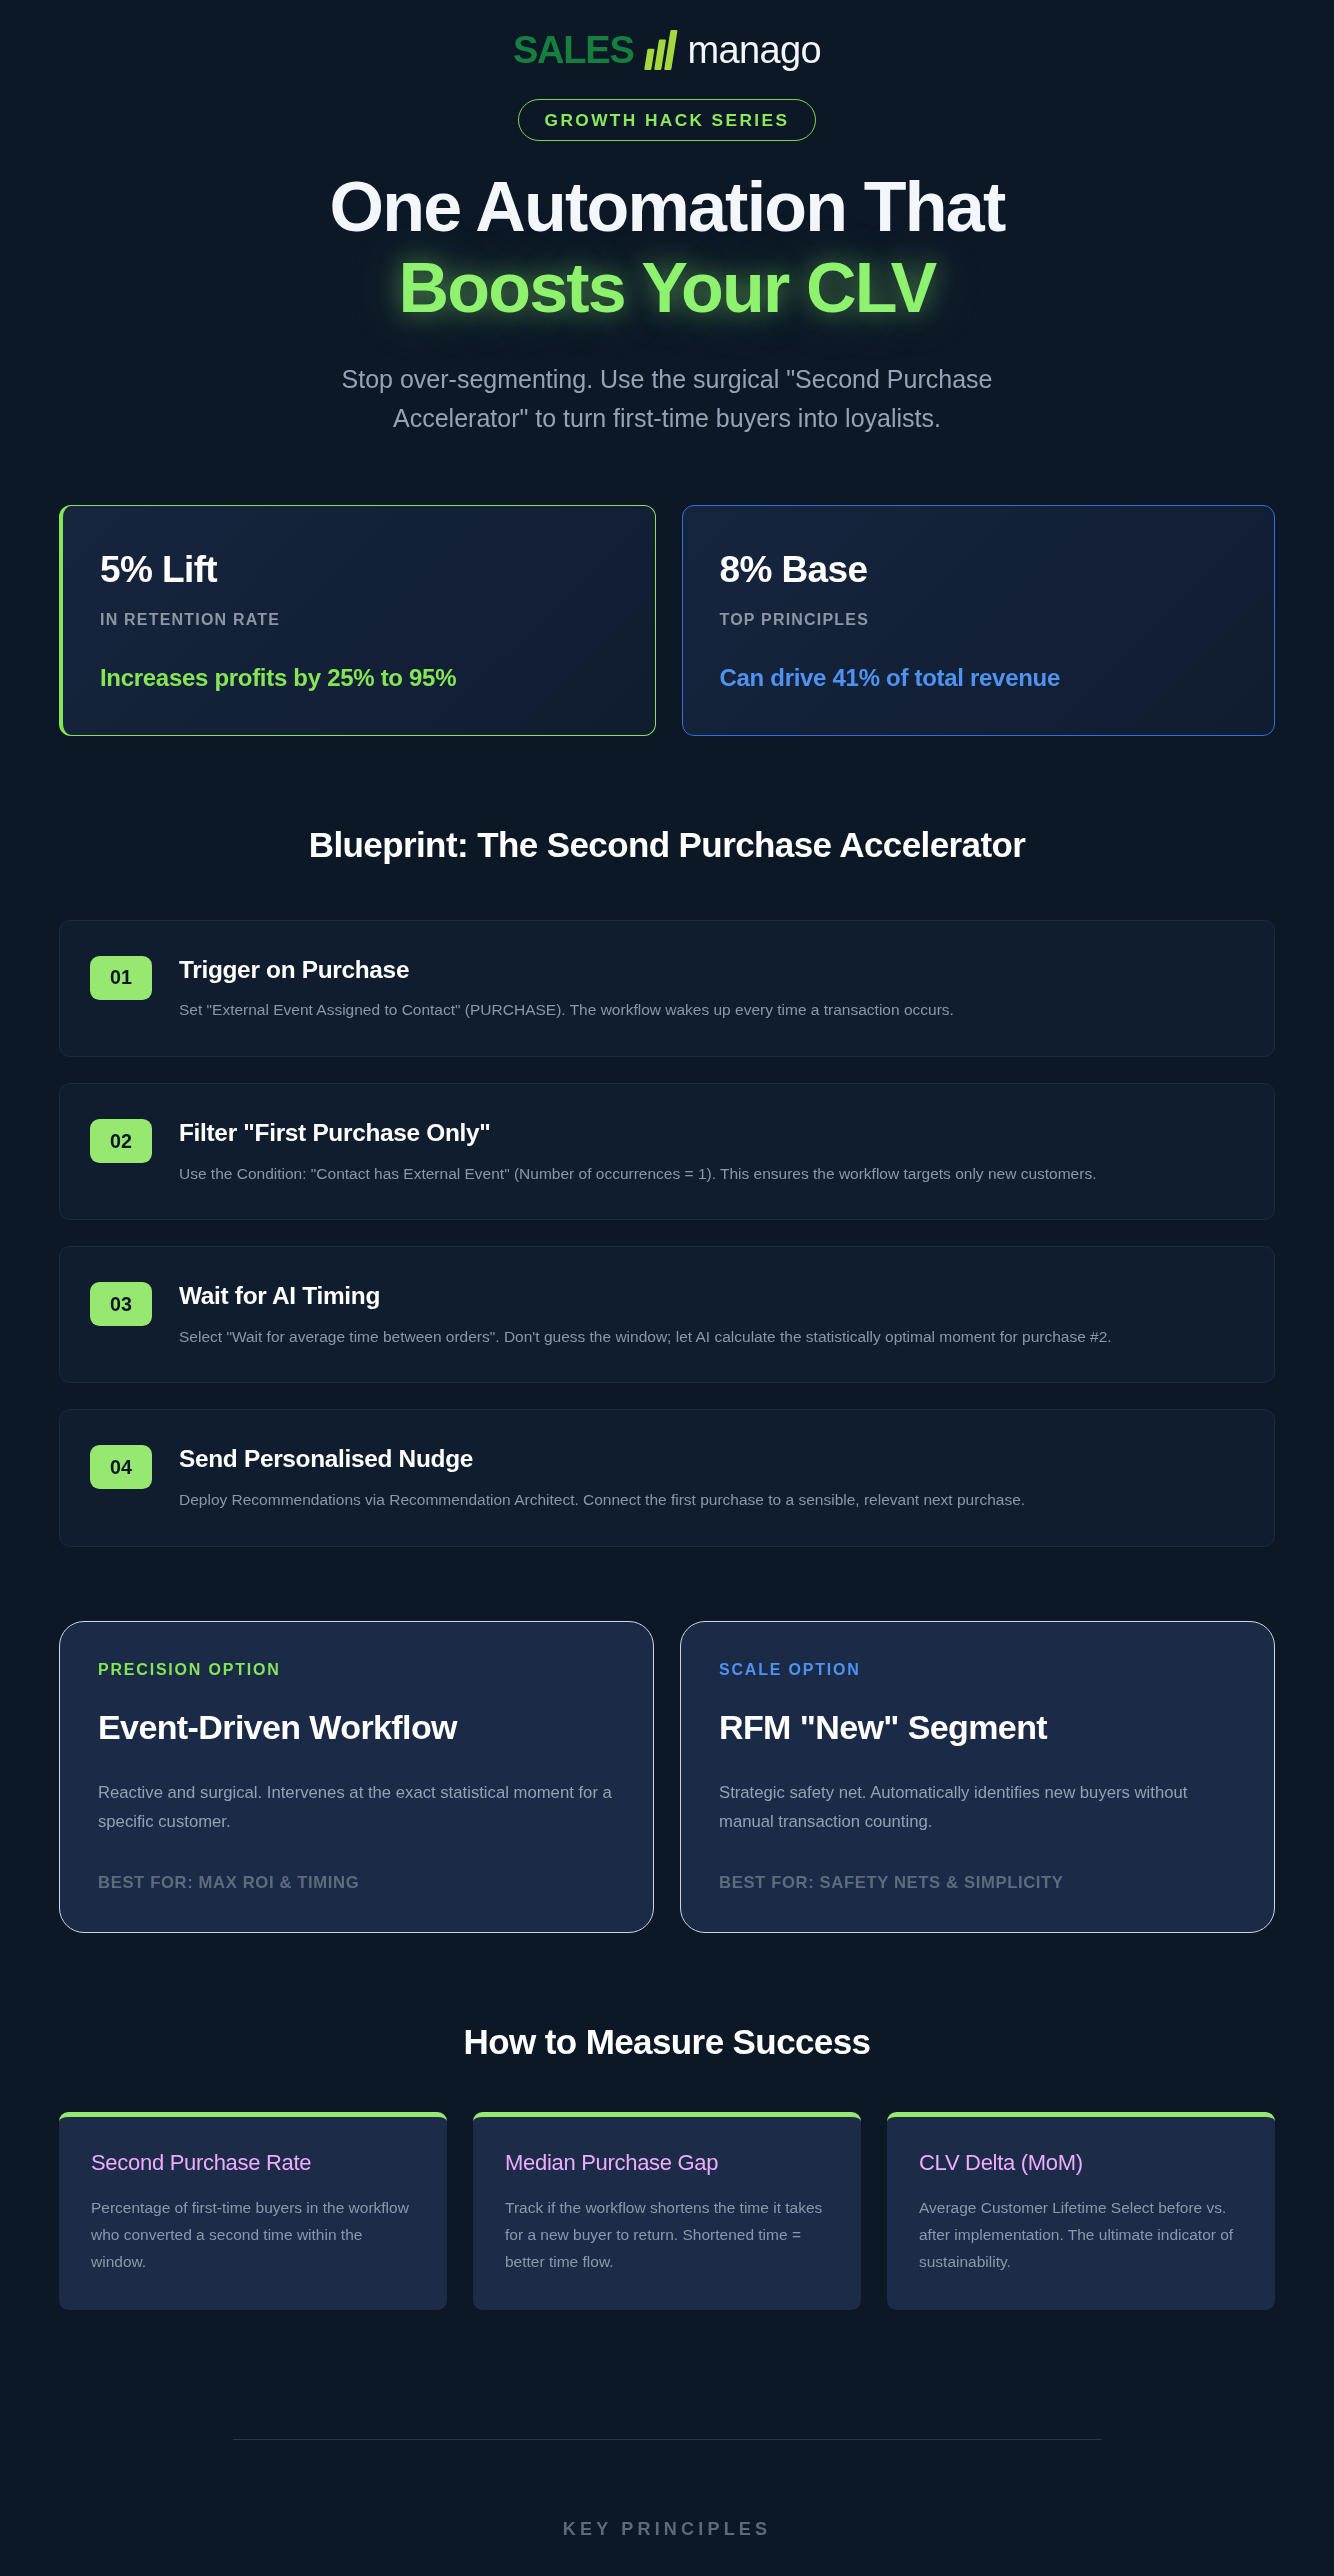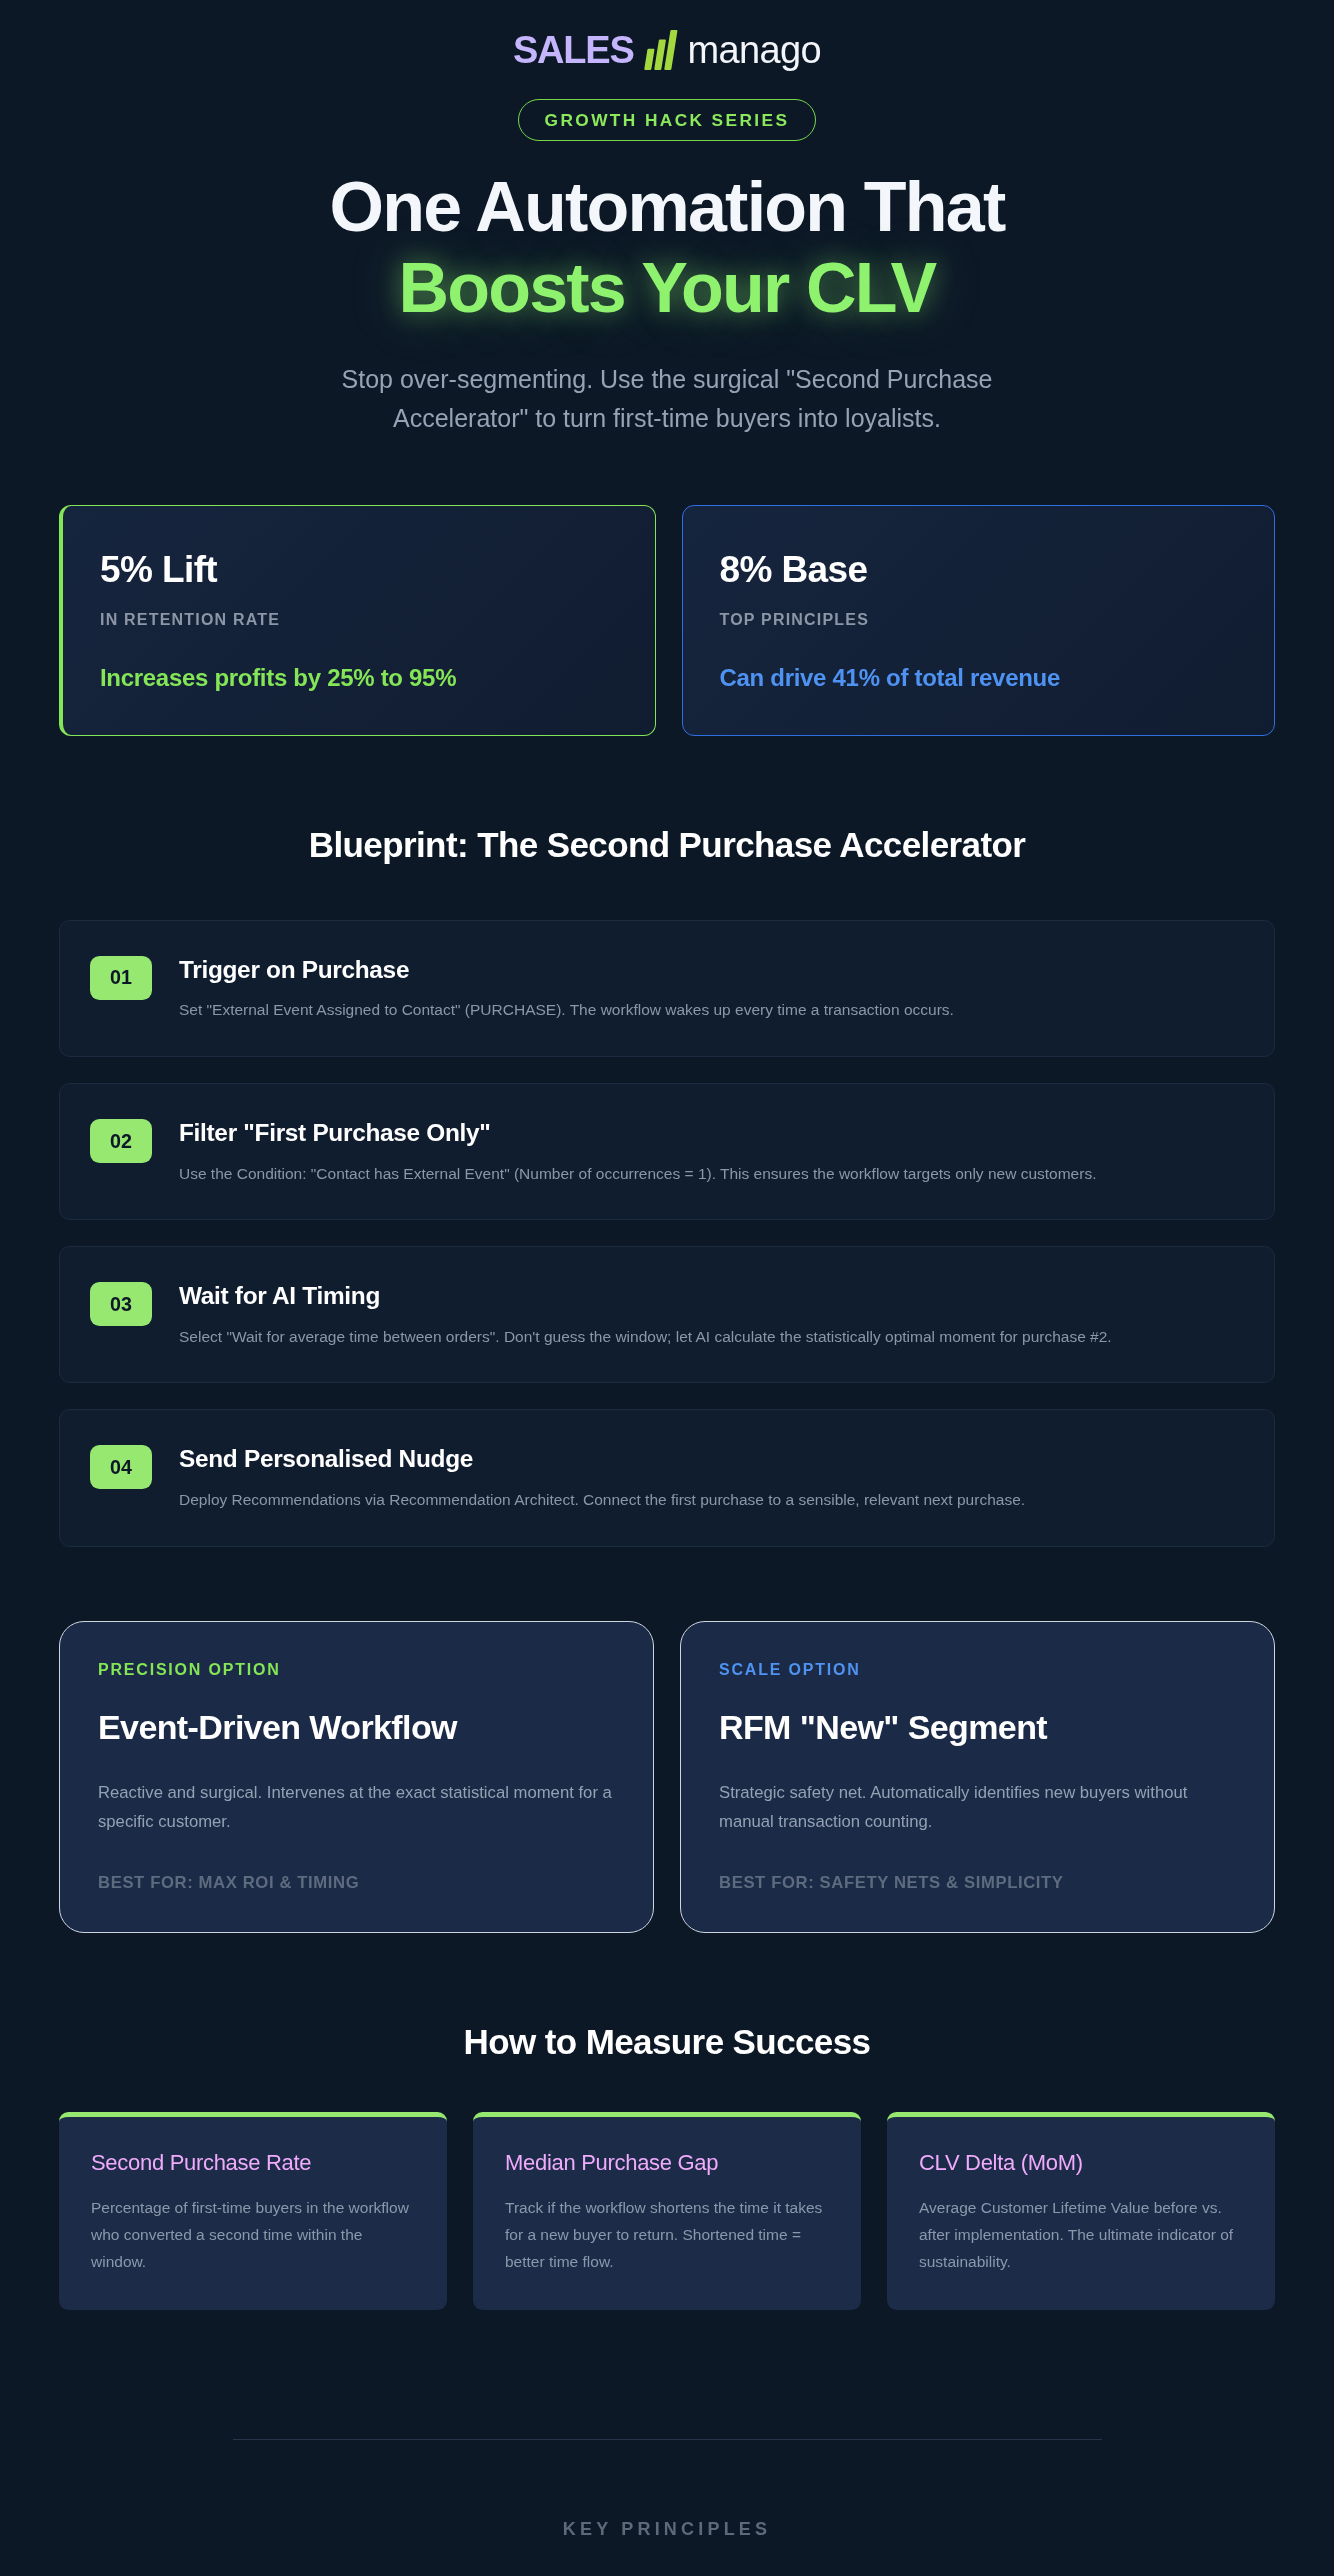--- a/index.html
+++ b/index.html
@@ -8,21 +8,21 @@
     min-height:2576px;
     font-family:"Liberation Sans", sans-serif;
     color:#F3F6FA;
     padding-top:29px;
     padding-bottom:30px;
   }
   .container { width:1216px; margin:0 auto; }
 
   
   .logo-row { display:flex; justify-content:center; align-items:center; gap:6px; }
-  .logo-sales { font-size:38px; font-weight:700; letter-spacing:-1.2px; color:#c4b5fd; }
+  .logo-sales { font-size:38px; font-weight:700; letter-spacing:-1.2px; color:#15803d; }
   .logo-manago { font-size:38px; font-weight:400; letter-spacing:-0.6px; color:#F2F5F9; }
   .logo-bars { display:inline-block; margin:0 2.4px; }
 
   .badge-row { display:flex; justify-content:center; margin-top:27px; }
   .series-badge {
     border:1.8px solid #74D84A; border-radius:595px;
     padding:9.5px 26px;
     font-size:17.3px; font-weight:700; letter-spacing:2.4px; color:#8BE95C;
   }
 
@@ -202,21 +202,21 @@
     <div class="metric-card">
       <div class="metric-title">Second Purchase Rate</div>
       <div class="metric-desc">Percentage of first-time buyers in the workflow who converted a second time within the window.</div>
     </div>
     <div class="metric-card">
       <div class="metric-title">Median Purchase Gap</div>
       <div class="metric-desc">Track if the workflow shortens the time it takes for a new buyer to return. Shortened time = better time flow.</div>
     </div>
     <div class="metric-card">
       <div class="metric-title">CLV Delta (MoM)</div>
-      <div class="metric-desc">Average Customer Lifetime Value before vs. after implementation. The ultimate indicator of sustainability.</div>
+      <div class="metric-desc">Average Customer Lifetime Select before vs. after implementation. The ultimate indicator of sustainability.</div>
     </div>
   </div>
 
   <hr class="divider">
   <div class="key-label">KEY PRINCIPLES</div>
   <p class="statement"><span>Precision beats coverage. Timing is the real differentiator. Stop building lifecycle programmes and start </span></p>
 
 </div>
 
 

